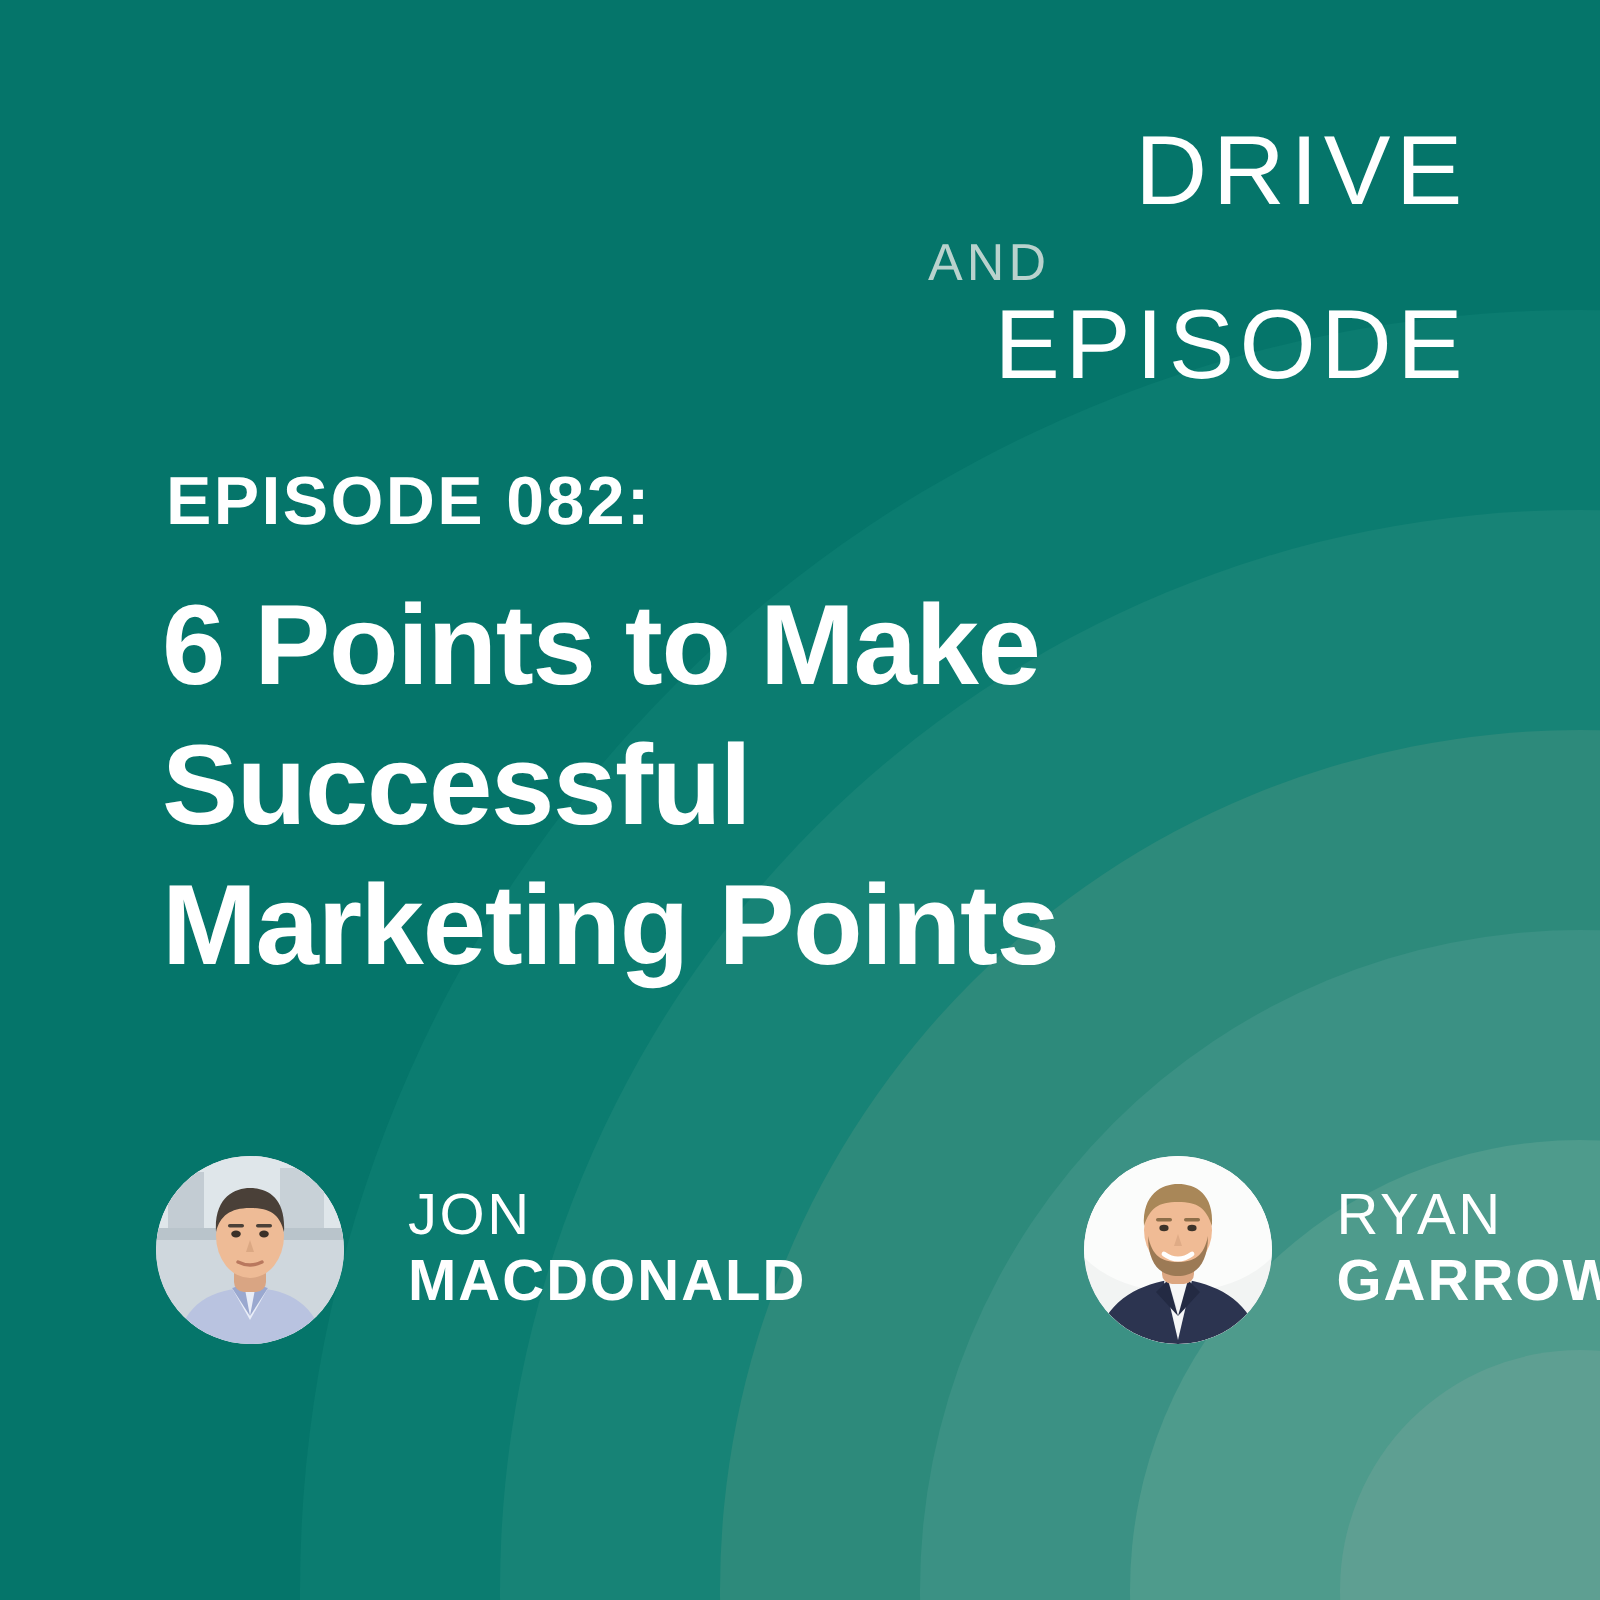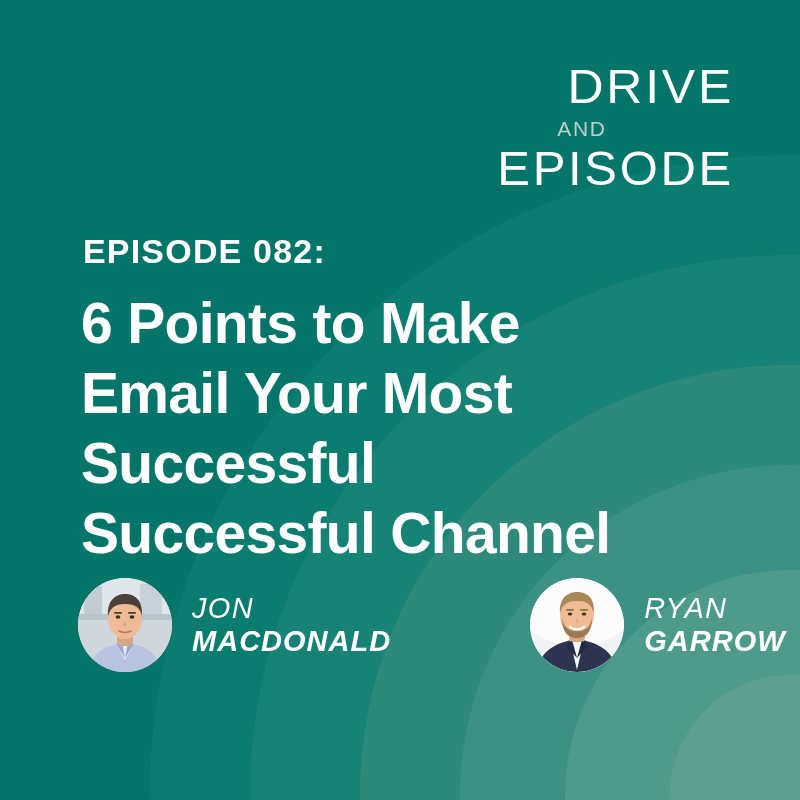--- a/index.html
+++ b/index.html
@@ -41,25 +41,25 @@
     letter-spacing: 0.055em;
     white-space: nowrap;
     text-align: right;
   }
   .logo-drive {
     font-size: 49px;
     transform: scaleX(1.02);
     transform-origin: right center;
   }
   .logo-and {
-    font-size: 21px;
+    font-size: 26px;
     color: #b9d2cd;
     letter-spacing: 0.08em;
     margin: 7px 34px 5px 0;
-    text-align: center;
+    text-align: left;
   }
   .logo-convert {
     font-size: 49px;
   }
 
   
   .episode {
     position: absolute;
     left: 83px;
     top: 232px;
@@ -104,24 +104,23 @@
     width: 94px;
     height: 94px;
     border-radius: 50%;
     overflow: hidden;
     flex: 0 0 auto;
     background: #dfe4e8;
   }
   .avatar svg { display: block; }
 
   .host-name {
-    margin-left: 20px;
+    margin-left: 32px;
     line-height: 1.06;
     white-space: nowrap;
-    font-style: italic;
   }
   .host-first {
     display: block;
     color: #ffffff;
     font-size: 29px;
     font-weight: 400;
     letter-spacing: 0.045em;
   }
   .host-last {
     display: block;
@@ -152,23 +151,22 @@
   <div class="logo">
     <div class="logo-line logo-drive">DRIVE</div>
     <div class="logo-line logo-and">AND</div>
     <div class="logo-line logo-convert">EPISODE</div>
   </div>
 
   <div class="episode">EPISODE 082:</div>
 
   <div class="title">
     <span class="title-line">6 Points to Make</span>
-    <span class="title-line">Email Your Most</span>
     <span class="title-line">Successful</span>
-    <span class="title-line">Successful Channel</span>
+    <span class="title-line">Marketing Points</span>
   </div>
 
   <div class="hosts">
 
     <div class="host">
       <div class="avatar">
         <svg width="94" height="94" viewBox="0 0 94 94" aria-hidden="true">
           <defs>
             <clipPath id="clipJon">
                 <circle cx="47" cy="47" r="47"></circle>

